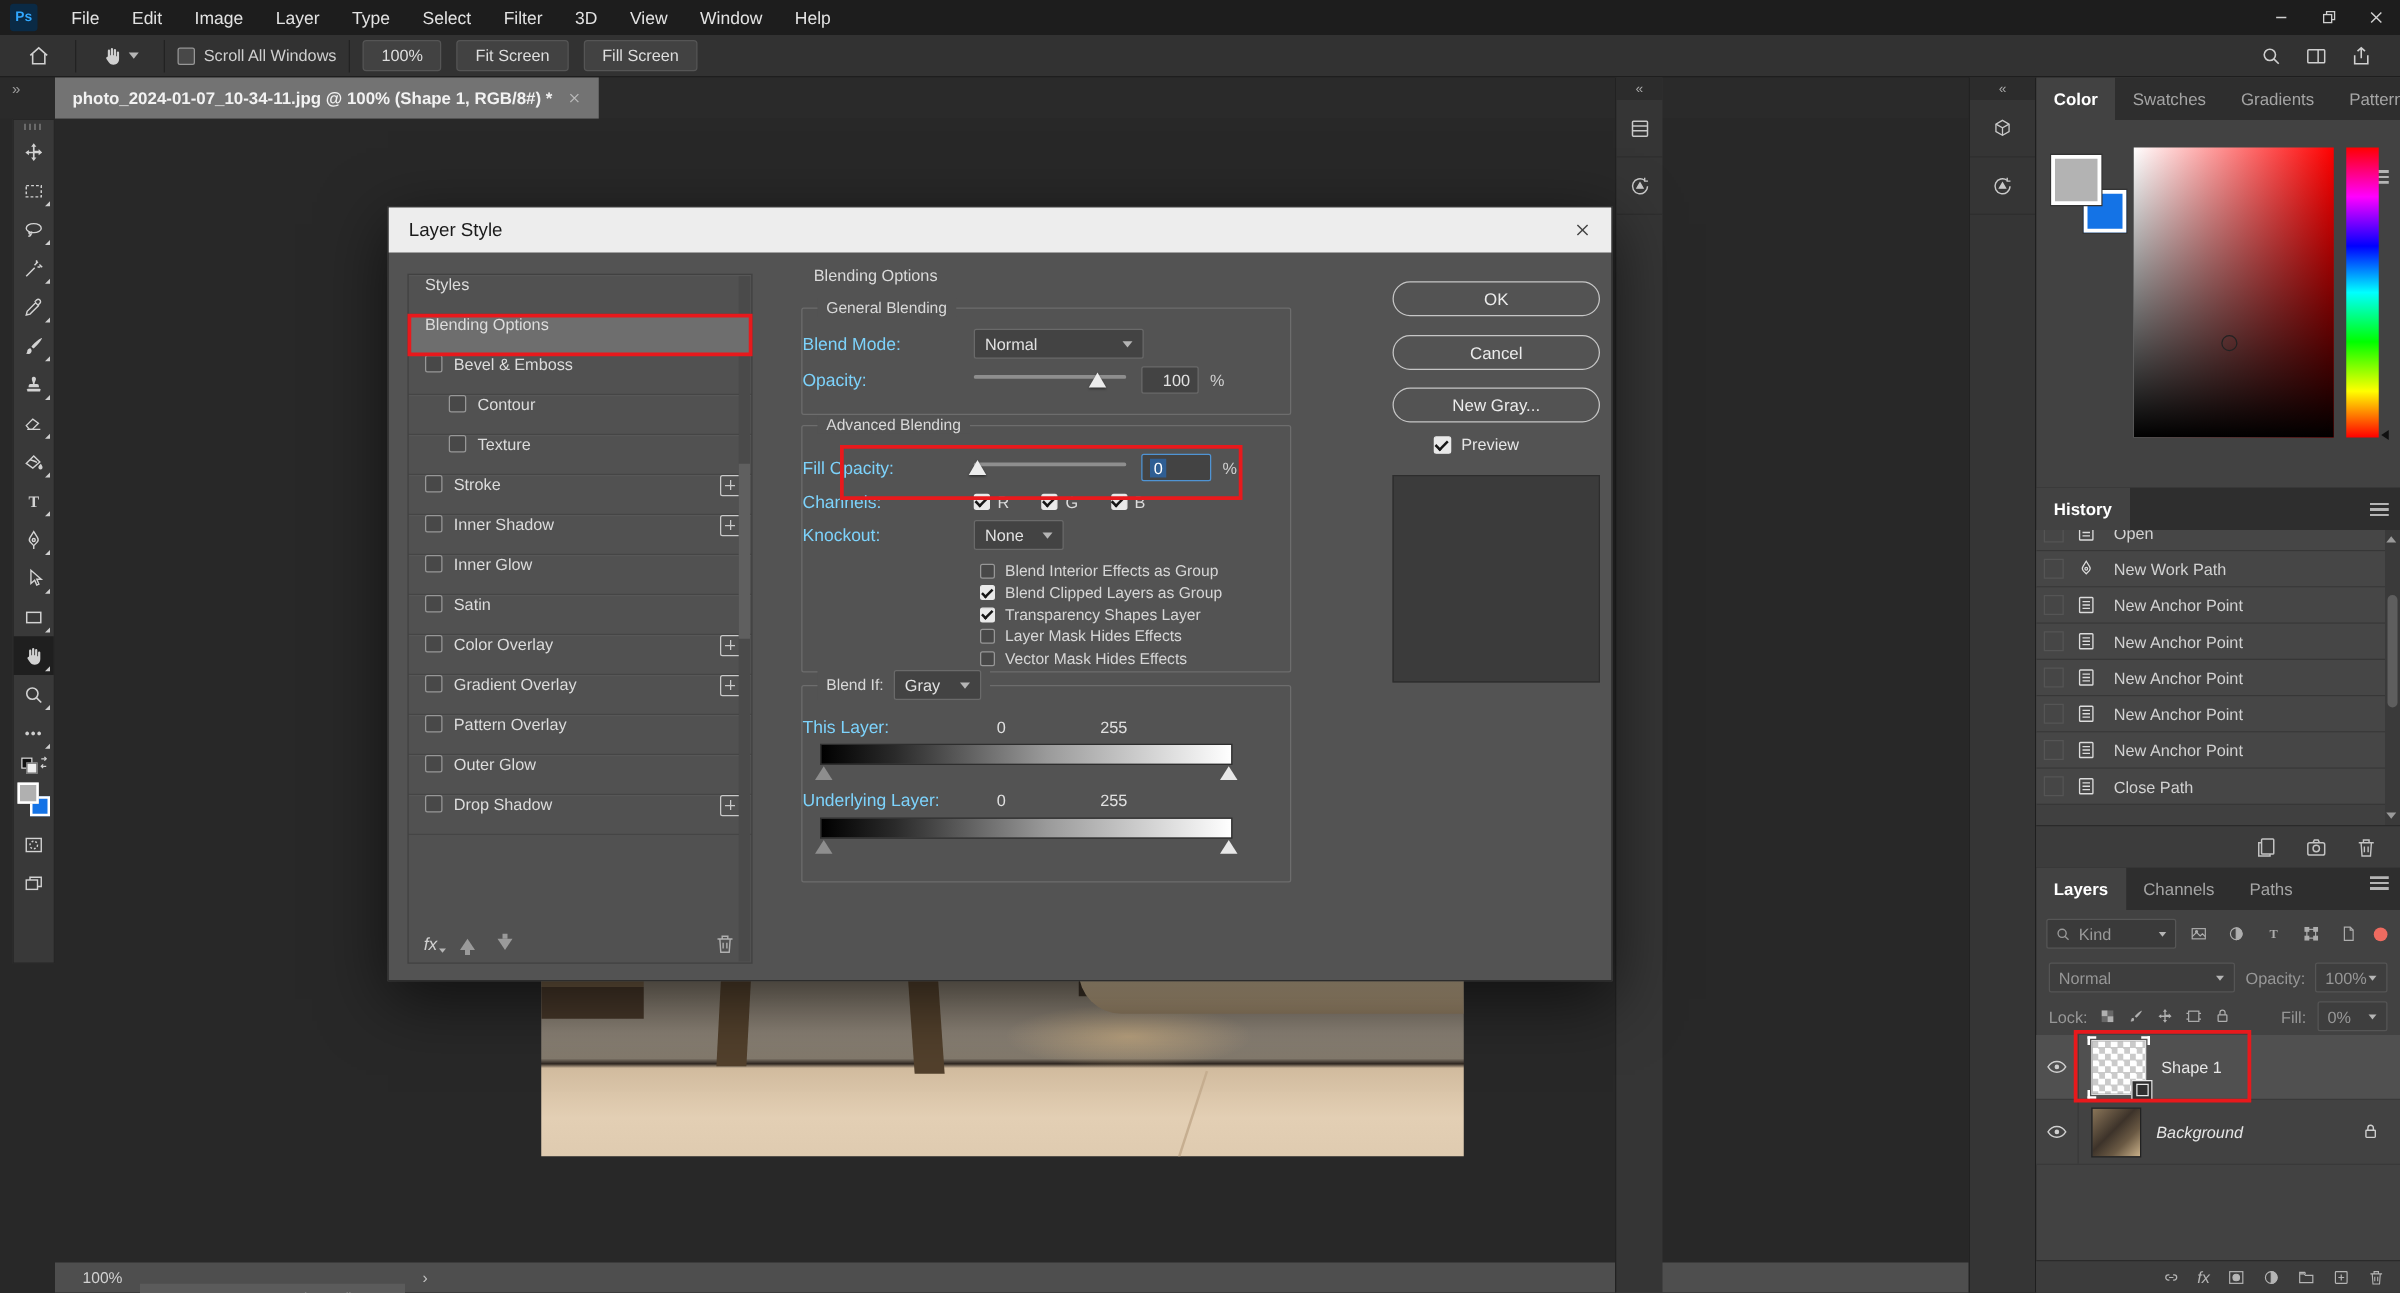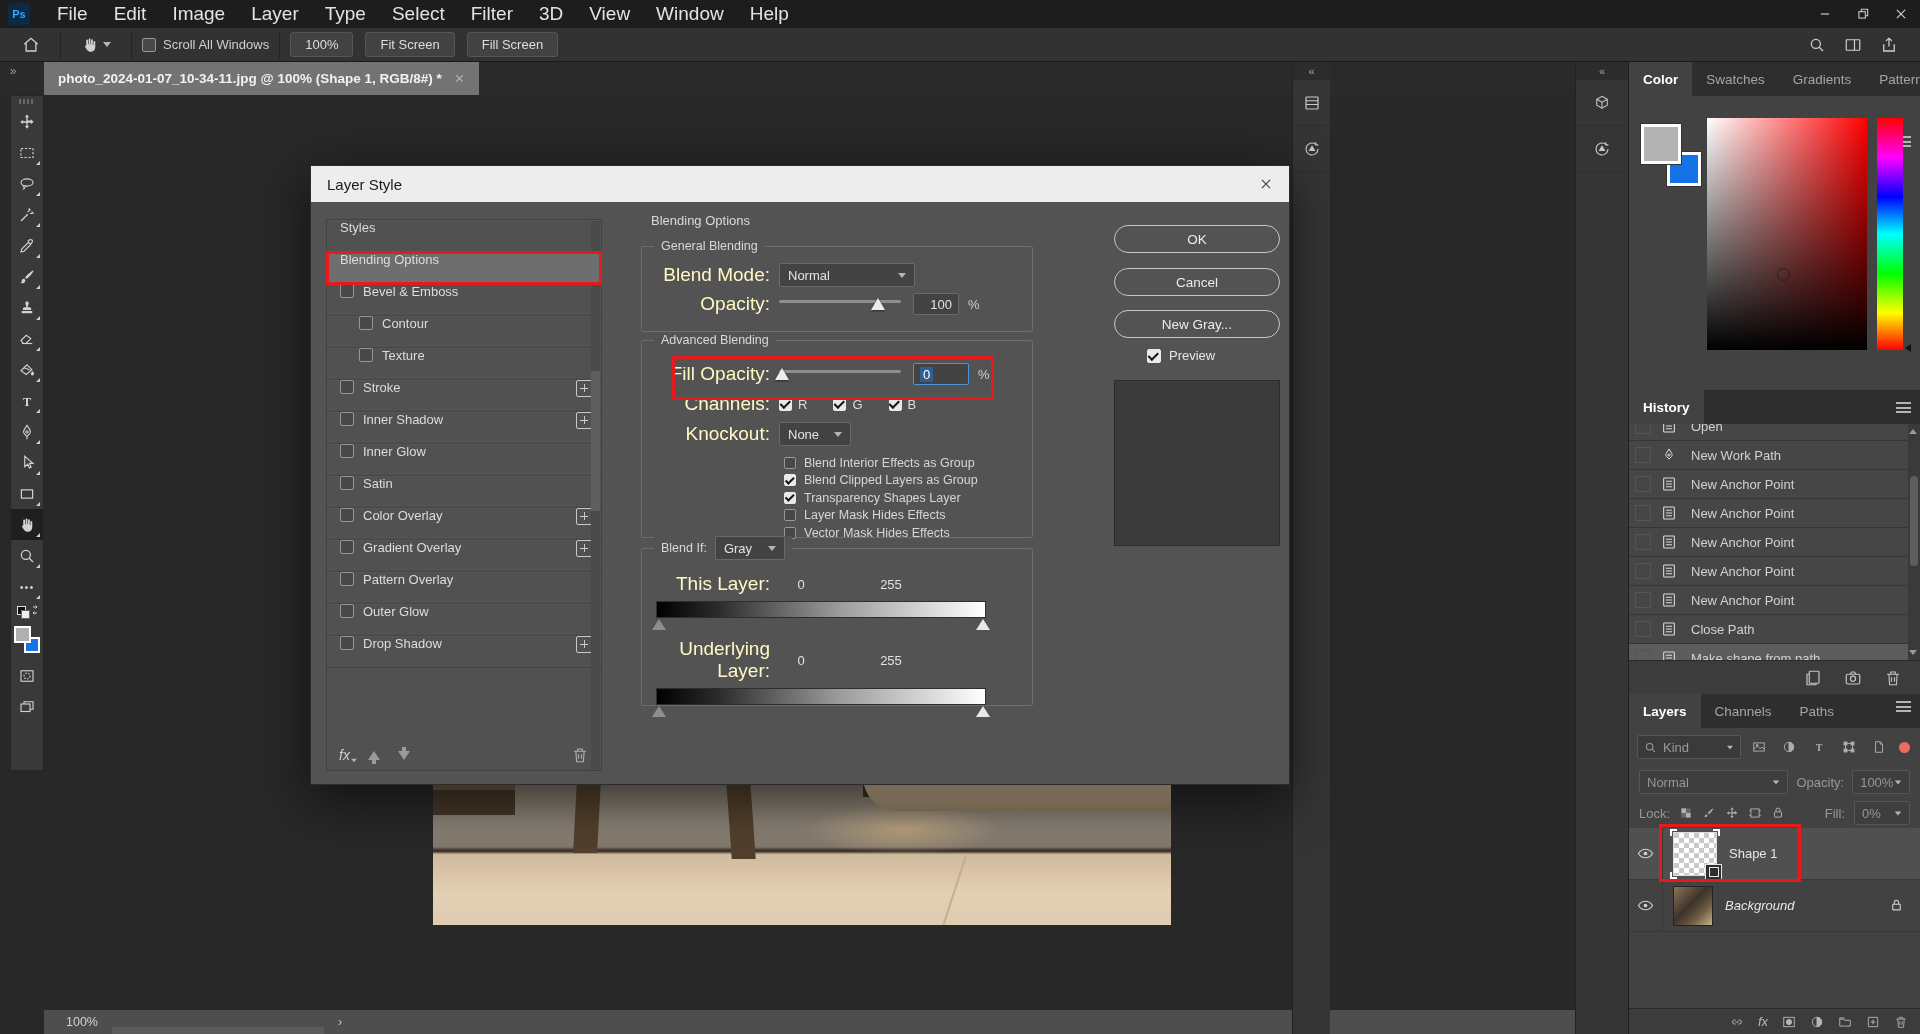--- a/index.html
+++ b/index.html
@@ -8,21 +8,21 @@
     -webkit-font-smoothing:antialiased; }
   svg { display:block; }
   .svgi { width:18px; height:18px; }
   .svgs { width:14px; height:14px; }
 
   
   #menubar { position:absolute; left:0; top:0; width:1920px; height:28px; background:#1d1d1d;
     display:flex; align-items:center; }
   #ps-logo { width:22px; height:22px; margin:0 14px 0 8px; background:#0a2a45; border-radius:3px;
     color:#31a8ff; font-size:11px; font-weight:bold; display:flex; align-items:center; justify-content:center; }
-  .menu-item { padding:0 13px; font-size:19px; color:#e3e3e3; line-height:28px; cursor:default; }
+  .menu-item { padding:0 13px; font-size:14px; color:#e3e3e3; line-height:28px; cursor:default; }
   #win-controls { margin-left:auto; display:flex; align-items:center; height:28px; }
   .winbtn { width:38px; height:28px; display:flex; align-items:center; justify-content:center; color:#cfcfcf; }
 
   
   #optionsbar { position:absolute; left:0; top:28px; width:1920px; height:34px; background:#323232;
     border-bottom:1px solid #191919; display:flex; align-items:center; color:#cfcfcf; }
   .ob-sep { width:1px; height:26px; background:#222; margin:0 10px; }
   .ob-icon { padding:0 10px; display:flex; align-items:center; color:#d0d0d0; }
   .ob-caret { margin-left:4px; }
   .car { width:0; height:0; border-left:4px solid transparent; border-right:4px solid transparent;
@@ -204,21 +204,21 @@
   #styles-trash { margin-left:auto; color:#b0b0b0; }
 
   
   #sec-title { position:absolute; left:340px; top:47px; font-size:13px; color:#dadada; }
   .group { position:absolute; left:330px; width:392px; border:1px solid #6d6d6d; border-radius:2px; }
   .group-label { position:absolute; top:-8px; left:12px; background:#535353; padding:0 7px; font-size:12.5px; color:#d8d8d8; }
   #grp-general { top:80px; height:86px; }
   #grp-advanced { top:174px; height:198px; }
   #grp-blendif { top:382px; height:158px; }
   .frow { display:flex; align-items:center; }
-  .flabel { width:128px; text-align:right; margin-right:9px; color:#fef9c3; font-size:19px; flex:none; }
+  .flabel { width:128px; text-align:left; margin-right:9px; color:#7dd3fc; font-size:14px; flex:none; }
   .dd { background:#434343; border:1px solid #6a6a6a; border-radius:2px; height:24px; display:flex;
     align-items:center; justify-content:space-between; padding:0 8px; color:#e2e2e2; font-size:13px; }
   .slider { position:relative; height:20px; }
   .slider .track { position:absolute; left:0; right:0; top:6px; height:3px; background:#8e8e8e; border-radius:2px; }
   .thumb { position:absolute; top:4px; width:0; height:0; border-left:7px solid transparent;
     border-right:7px solid transparent; border-bottom:12px solid #ececec; filter:drop-shadow(0 1px 1px rgba(0,0,0,.5)); }
   .valbox { width:46px; height:22px; background:#434343; border:1px solid #6a6a6a; border-radius:2px;
     display:flex; align-items:center; padding:0 6px; font-size:13px; color:#e2e2e2; justify-content:flex-end; }
   .valbox.focus { border-color:#4f94d4; justify-content:flex-start; width:56px; }
   .valbox.focus .selblue { background:#2f5e93; color:#fff; padding:0 3px; }
@@ -646,31 +646,20 @@
           <span class="h-ico doc">
             <svg width="16" height="16" viewBox="0 0 24 24" fill="none" stroke="currentColor" stroke-width="1.6">
               <rect x="4" y="3" width="16" height="18" rx="1"></rect>
               <path d="M7.5 8h9M7.5 12h9M7.5 16h9"></path>
             </svg>
           </span>
 
           <span class="h-label">Close Path</span>
         </div>
 
-        <div class="h-row sel">
-          <span class="h-cbx"></span>
-          <span class="h-ico doc">
-            <svg width="16" height="16" viewBox="0 0 24 24" fill="none" stroke="currentColor" stroke-width="1.6">
-              <rect x="4" y="3" width="16" height="18" rx="1"></rect>
-              <path d="M7.5 8h9M7.5 12h9M7.5 16h9"></path>
-            </svg>
-          </span>
-
-          <span class="h-label">Make shape from path</span>
-        </div>
       </div>
     <div id="hist-scroll">
       <span class="scr-car" style="top:5px;border-bottom:5px solid #9a9a9a"></span>
       <div id="hist-thumb"></div>
       <span class="scr-car" style="bottom:5px;border-top:5px solid #9a9a9a"></span>
     </div>
   </div>
   <div id="hist-footer">
     <span>
         <svg class="svgi" viewBox="0 0 24 24" fill="none" stroke="currentColor" stroke-width="1.6">

